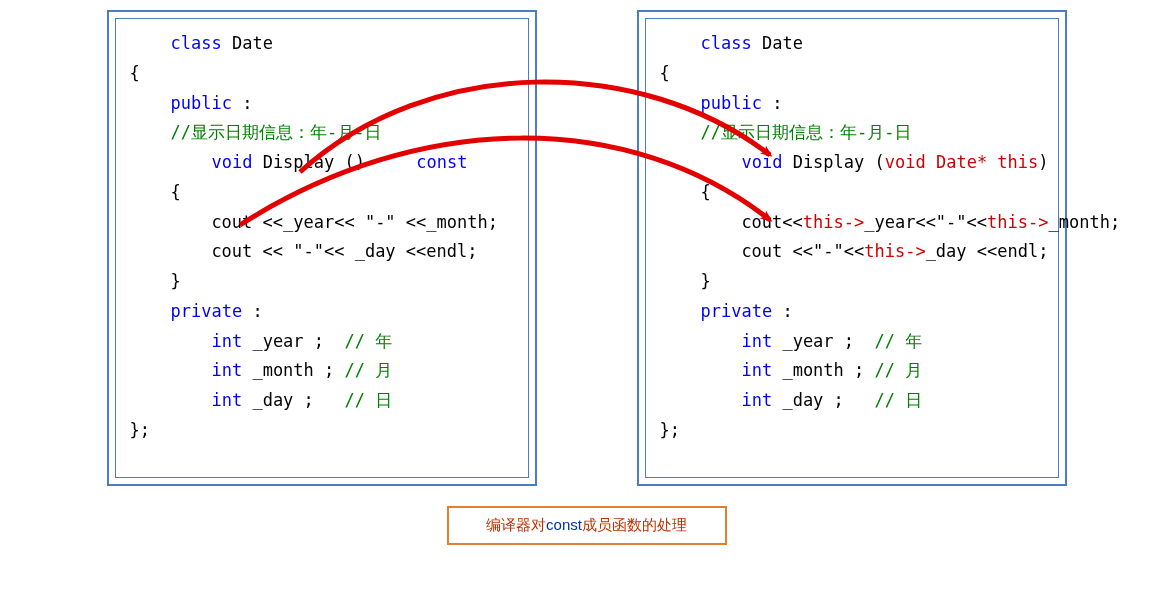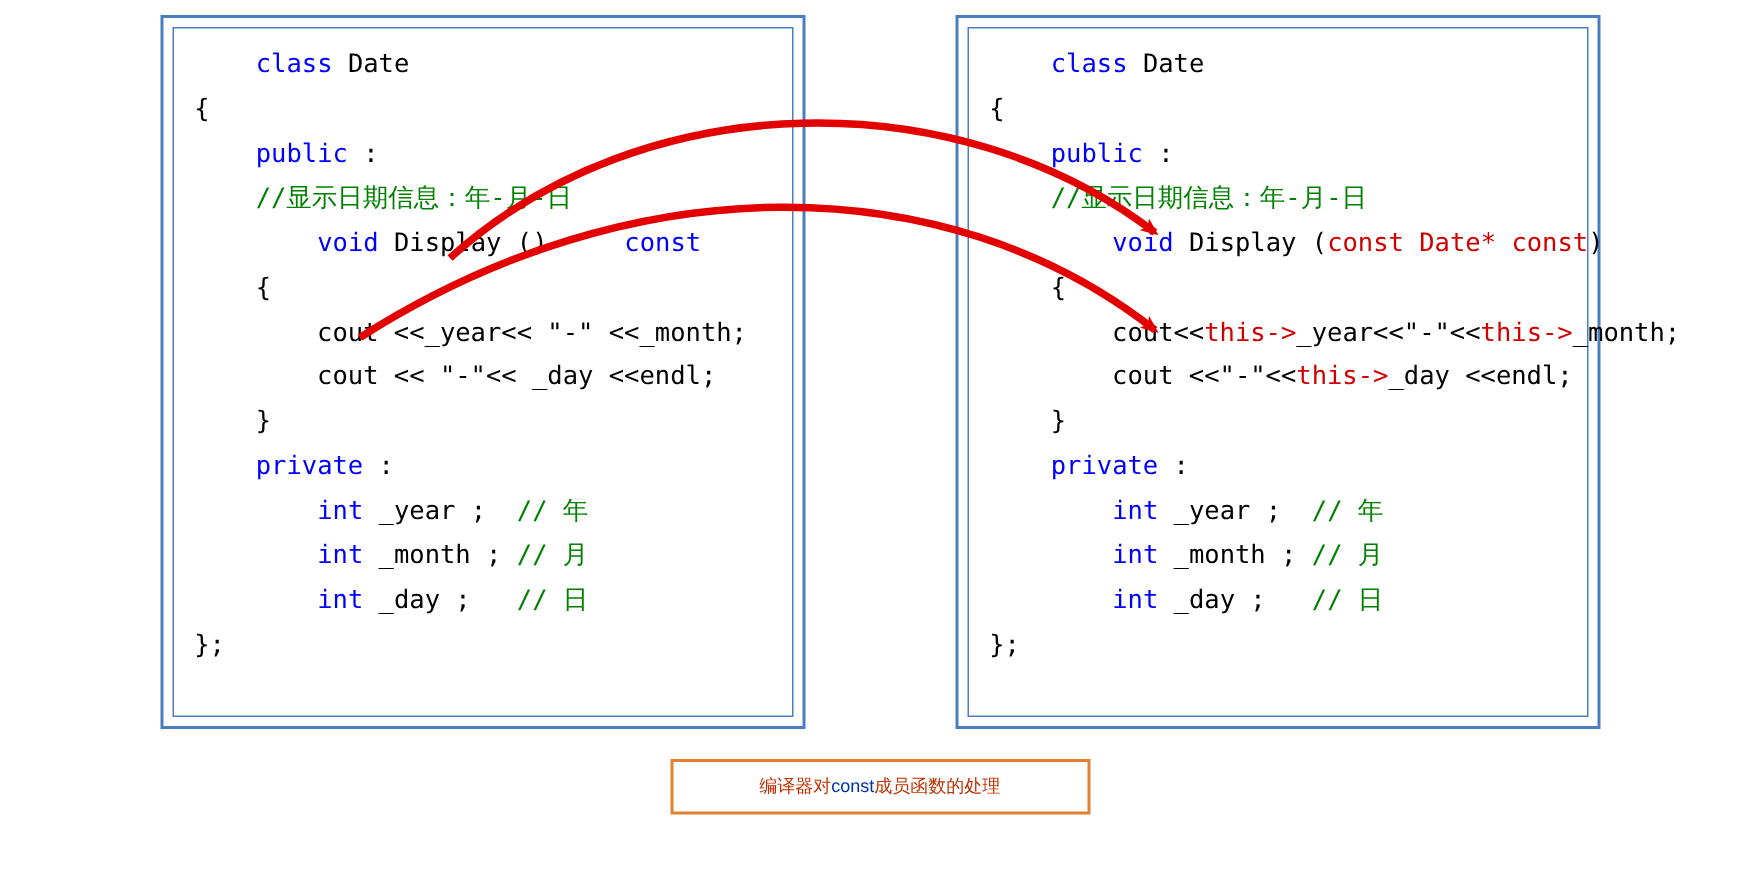--- a/index.html
+++ b/index.html
@@ -36,21 +36,21 @@
   }
   .kw { color: #0000ff; margin-left: 41px; }
   .cm { color: #008000; }
   .hl { color: #d00000; }
   .caption-box {
     margin: 20px auto 0 auto;
     width: 280px;
     border: 2px solid #e08030;
     padding: 8px 14px;
     text-align: center;
-    font-size: 12px;
+    font-size: 15px;
     color: #c03000;
     font-family: "SimSun", sans-serif;
   }
   .caption-box .kw2 { color: #0033aa; }
   svg.arrows {
     position: absolute;
     left: 0;
     top: 0;
     width: 1173px;
     height: 520px;
@@ -80,21 +80,21 @@
 <span>};</span></div>
     </div>
   </div>
 
   <div class="panel-outer">
     <div class="panel-inner">
 <div class="code"><span class="kw">class</span><span> Date</span>
 <span>{</span>
 <span class="kw">public</span><span> :</span>
 <span class="cm">    //显示日期信息：年-月-日</span>
-<span>    </span><span class="kw">void</span><span> Display (</span><span class="hl">const Date* const</span><span>)</span>
+<span>    </span><span class="kw">void</span><span> Display (</span><span class="hl">void Date* this</span><span>)</span>
 <span>    {</span>
 <span>        cout&lt;&lt;</span><span class="hl">this-&gt;</span><span>_year&lt;&lt;"-"&lt;&lt;</span><span class="hl">this-&gt;</span><span>_month;</span>
 <span>        cout &lt;&lt;"-"&lt;&lt;</span><span class="hl">this-&gt;</span><span>_day &lt;&lt;endl;</span>
 <span>    }</span>
 <span class="kw">private</span><span> :</span>
 <span>    </span><span class="kw">int</span><span> _year ;  </span><span class="cm">// 年</span>
 <span>    </span><span class="kw">int</span><span> _month ; </span><span class="cm">// 月</span>
 <span>    </span><span class="kw">int</span><span> _day ;   </span><span class="cm">// 日</span>
 <span>};</span></div>
     </div>

